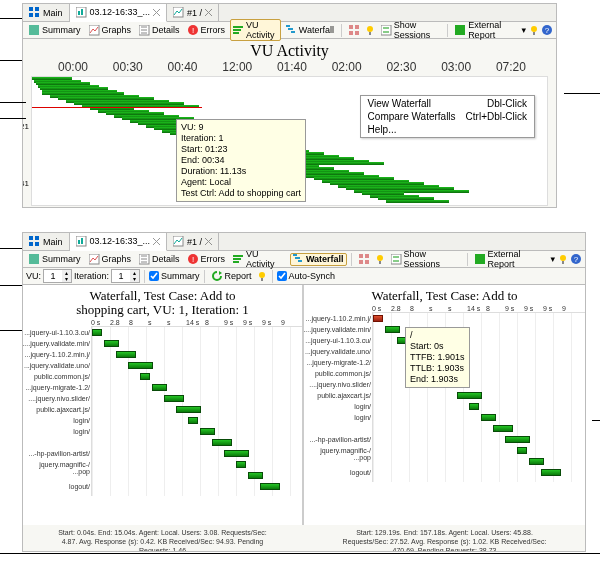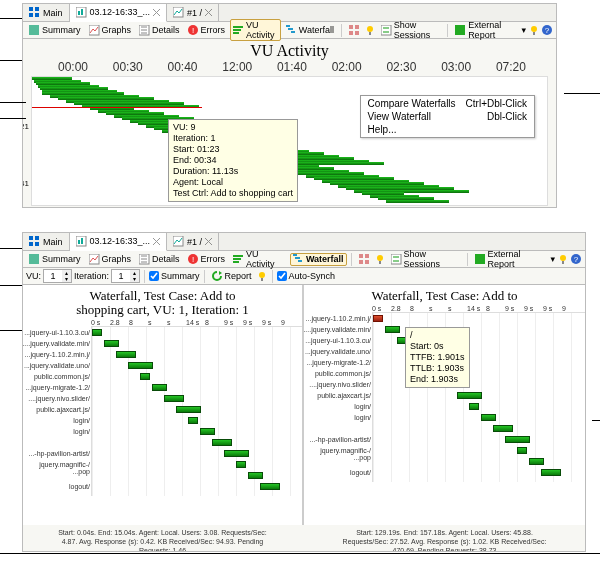--- a/index.html
+++ b/index.html
@@ -224,37 +224,37 @@
         <div class="hbar" style="top: 105px; left: 298px; width: 94px;"></div>
         <div class="hbar" style="top: 107.5px; left: 306px; width: 101px;"></div>
         <div class="hbar" style="top: 110px; left: 314px; width: 108px;"></div>
         <div class="hbar" style="top: 112.5px; left: 322px; width: 115px;"></div>
         <div class="hbar" style="top: 115px; left: 330px; width: 42px;"></div>
         <div class="hbar" style="top: 117.5px; left: 338px; width: 49px;"></div>
         <div class="hbar" style="top: 120px; left: 346px; width: 56px;"></div>
         <div class="hbar" style="top: 122.5px; left: 354px; width: 63px;"></div>
       </div>
     <div class="red-guide" style="top:30px; left:0; width:170px;"></div>
-    <div class="tooltip" style="left:136px; top:42px; width:130px;" id="tt1">
+    <div class="tooltip" style="left:144px; top:42px; width:130px;" id="tt1">
         <div>VU: 9</div>
         <div>Iteration: 1</div>
         <div>Start: 01:23</div>
         <div>End: 00:34</div>
         <div>Duration: 11.13s</div>
         <div>Agent: Local</div>
         <div>Test Ctrl: Add to shopping cart</div>
       </div>
     <div class="ctxmenu" style="right:12px; top:18px;">
       <div>
+          <span>View Waterfall</span>
+          <span>Dbl-Click</span>
+        </div>
+      <div>
           <span>Compare Waterfalls</span>
           <span>Ctrl+Dbl-Click</span>
-        </div>
-      <div>
-          <span>View Waterfall</span>
-          <span>Dbl-Click</span>
         </div>
       <div>
           <span>Help...</span>
         </div>
     </div>
   </div>
 </div>
 
 <div class="panel" style="position:absolute; left:22px; top:232px; width:564px; height:320px;">
   <div class="tabbar">

